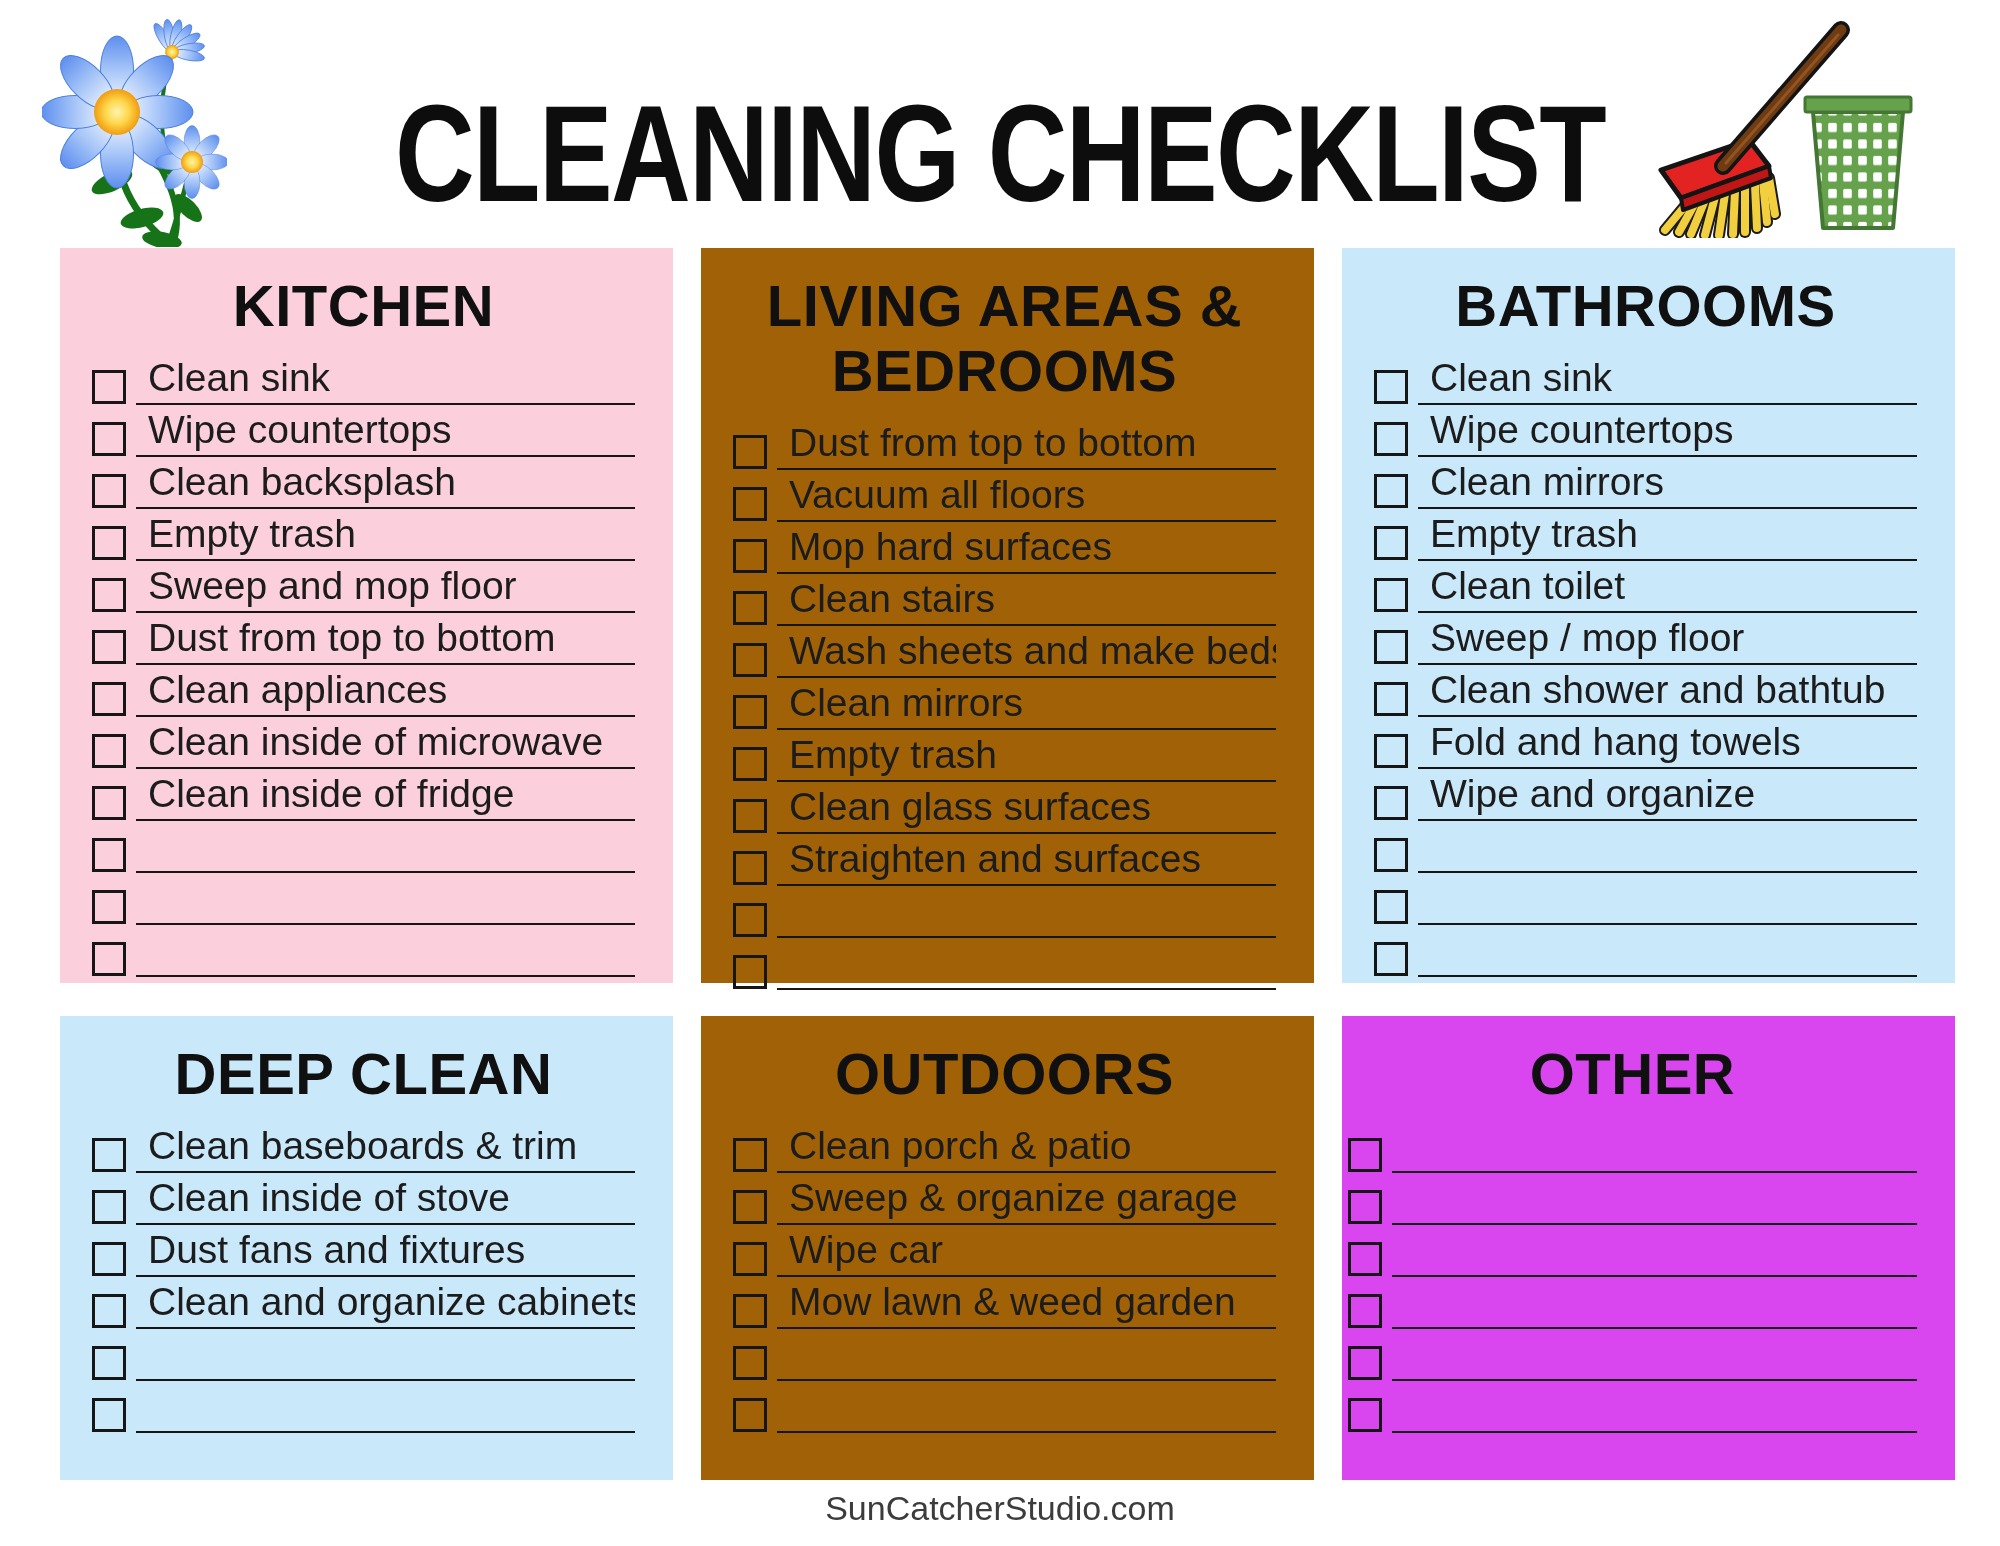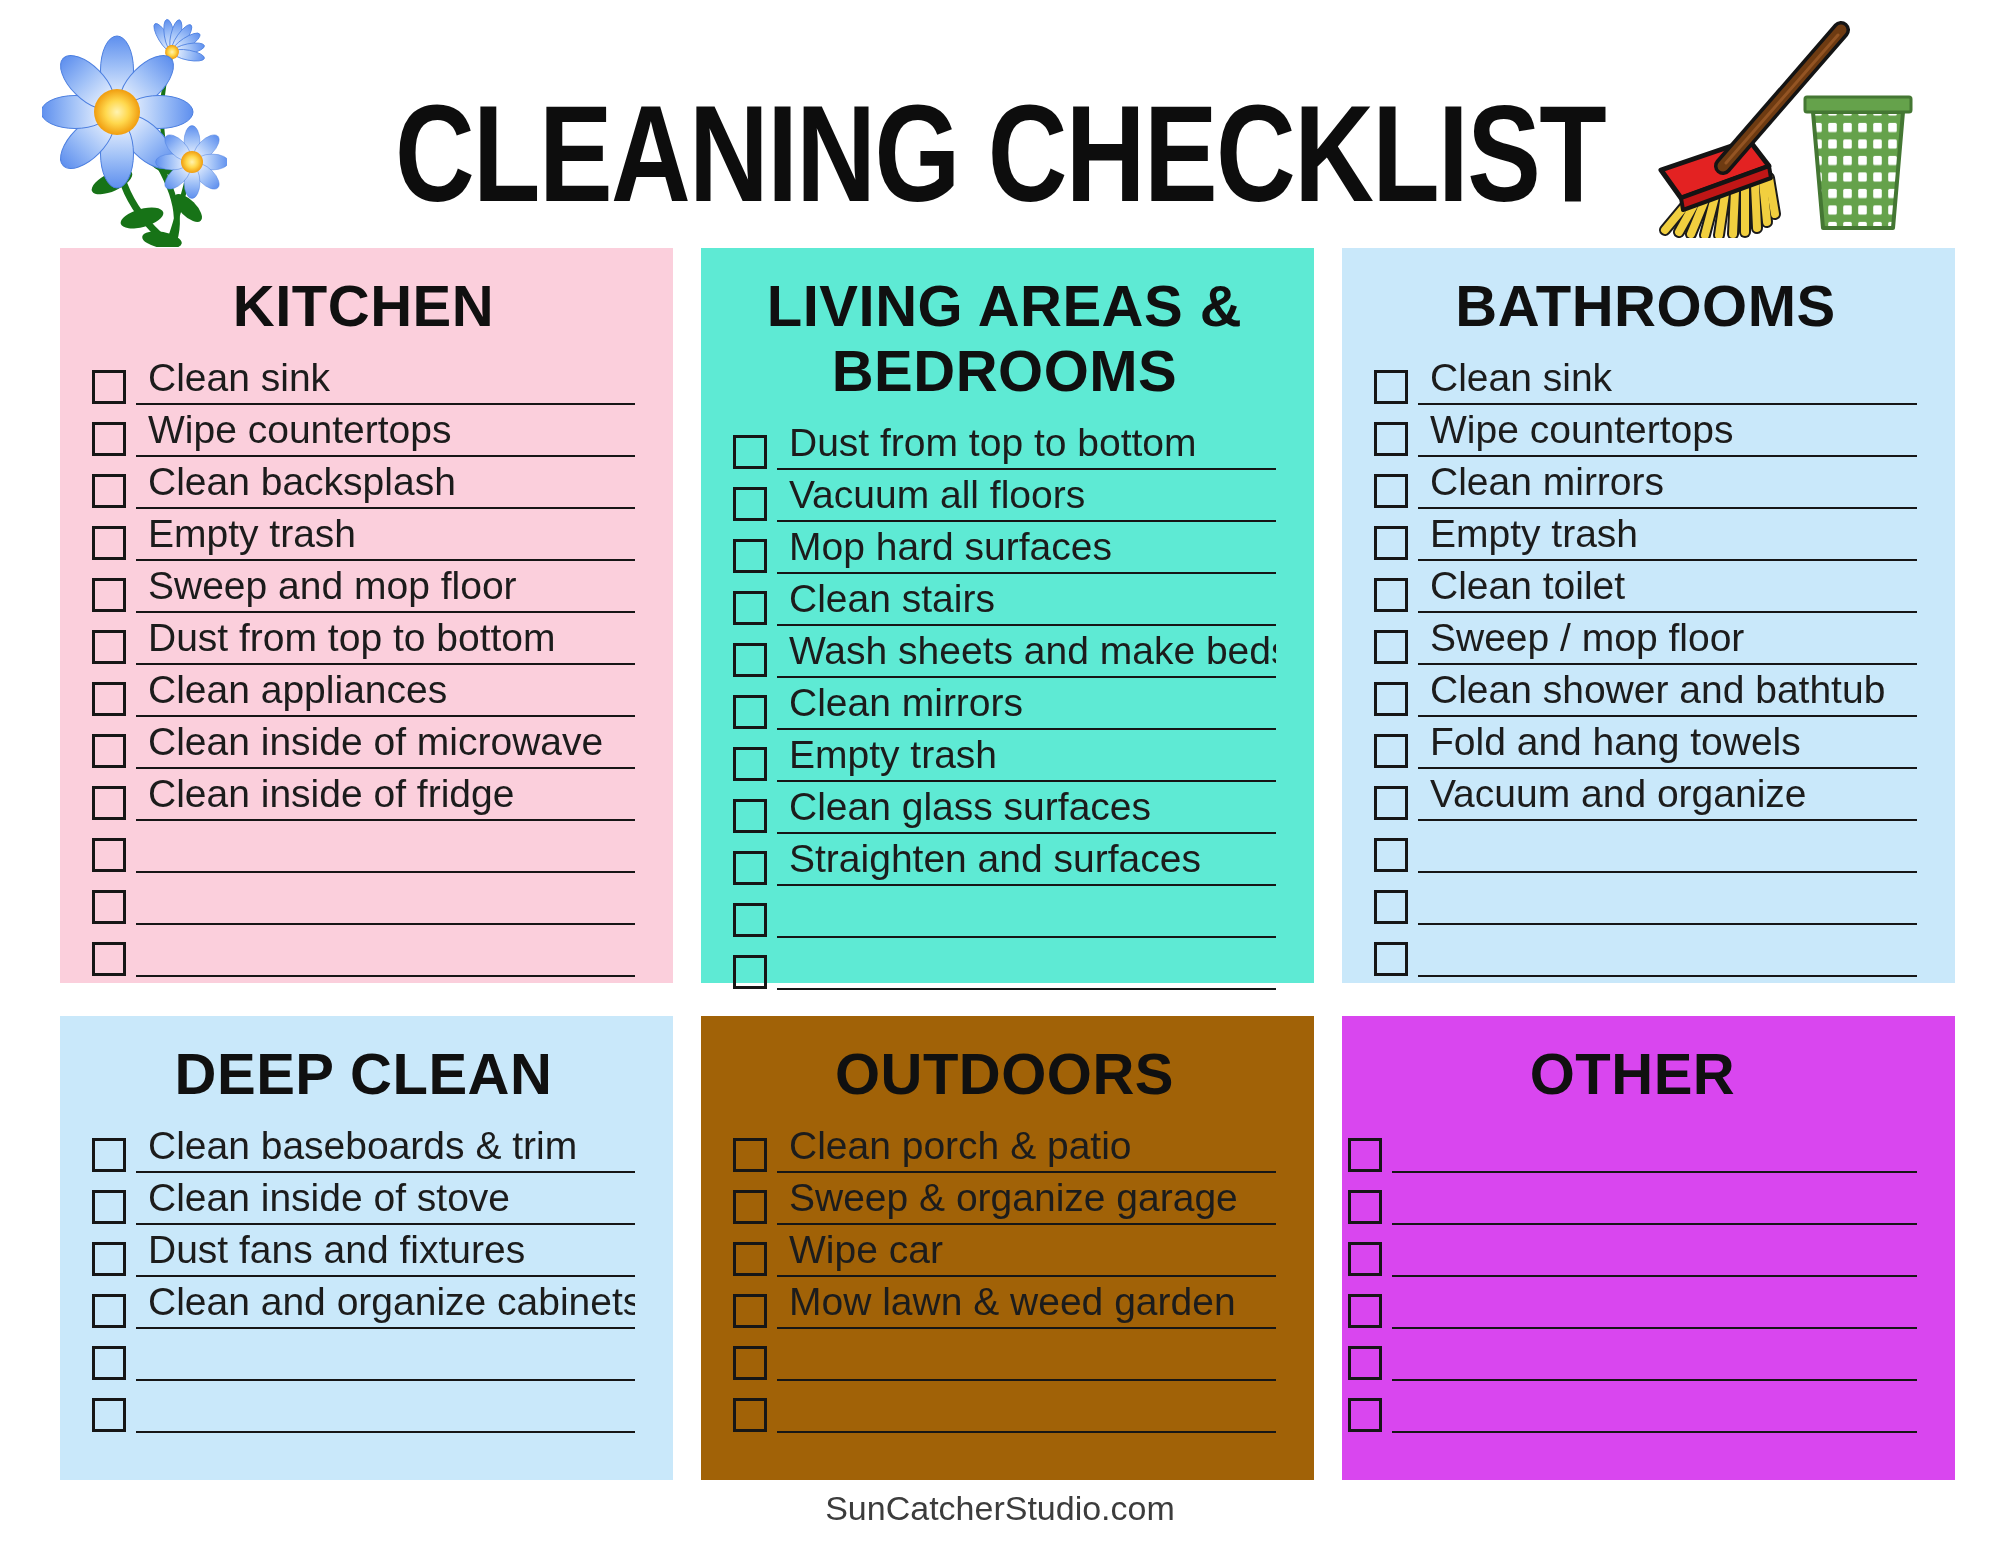--- a/index.html
+++ b/index.html
@@ -202,21 +202,21 @@
           <div class="row">
     <span class="checkbox"></span>
     <span class="write-line"><span></span></span>
   </div>
           <div class="row">
     <span class="checkbox"></span>
     <span class="write-line"><span></span></span>
   </div>
         </div>
   </section>
-      <section class="section" style="background: #5eead4;">
+      <section class="section" style="background: #a16207;">
     <h2 class="section-title">LIVING AREAS &amp; BEDROOMS</h2>
     <div>
           <div class="row">
     <span class="checkbox"></span>
     <span class="write-line"><span>Dust from top to bottom</span></span>
   </div>
           <div class="row">
     <span class="checkbox"></span>
     <span class="write-line"><span>Vacuum all floors</span></span>
   </div>
@@ -288,21 +288,21 @@
           <div class="row">
     <span class="checkbox"></span>
     <span class="write-line"><span>Clean shower and bathtub</span></span>
   </div>
           <div class="row">
     <span class="checkbox"></span>
     <span class="write-line"><span>Fold and hang towels</span></span>
   </div>
           <div class="row">
     <span class="checkbox"></span>
-    <span class="write-line"><span>Vacuum and organize</span></span>
+    <span class="write-line"><span>Wipe and organize</span></span>
   </div>
           <div class="row">
     <span class="checkbox"></span>
     <span class="write-line"><span></span></span>
   </div>
           <div class="row">
     <span class="checkbox"></span>
     <span class="write-line"><span></span></span>
   </div>
           <div class="row">

